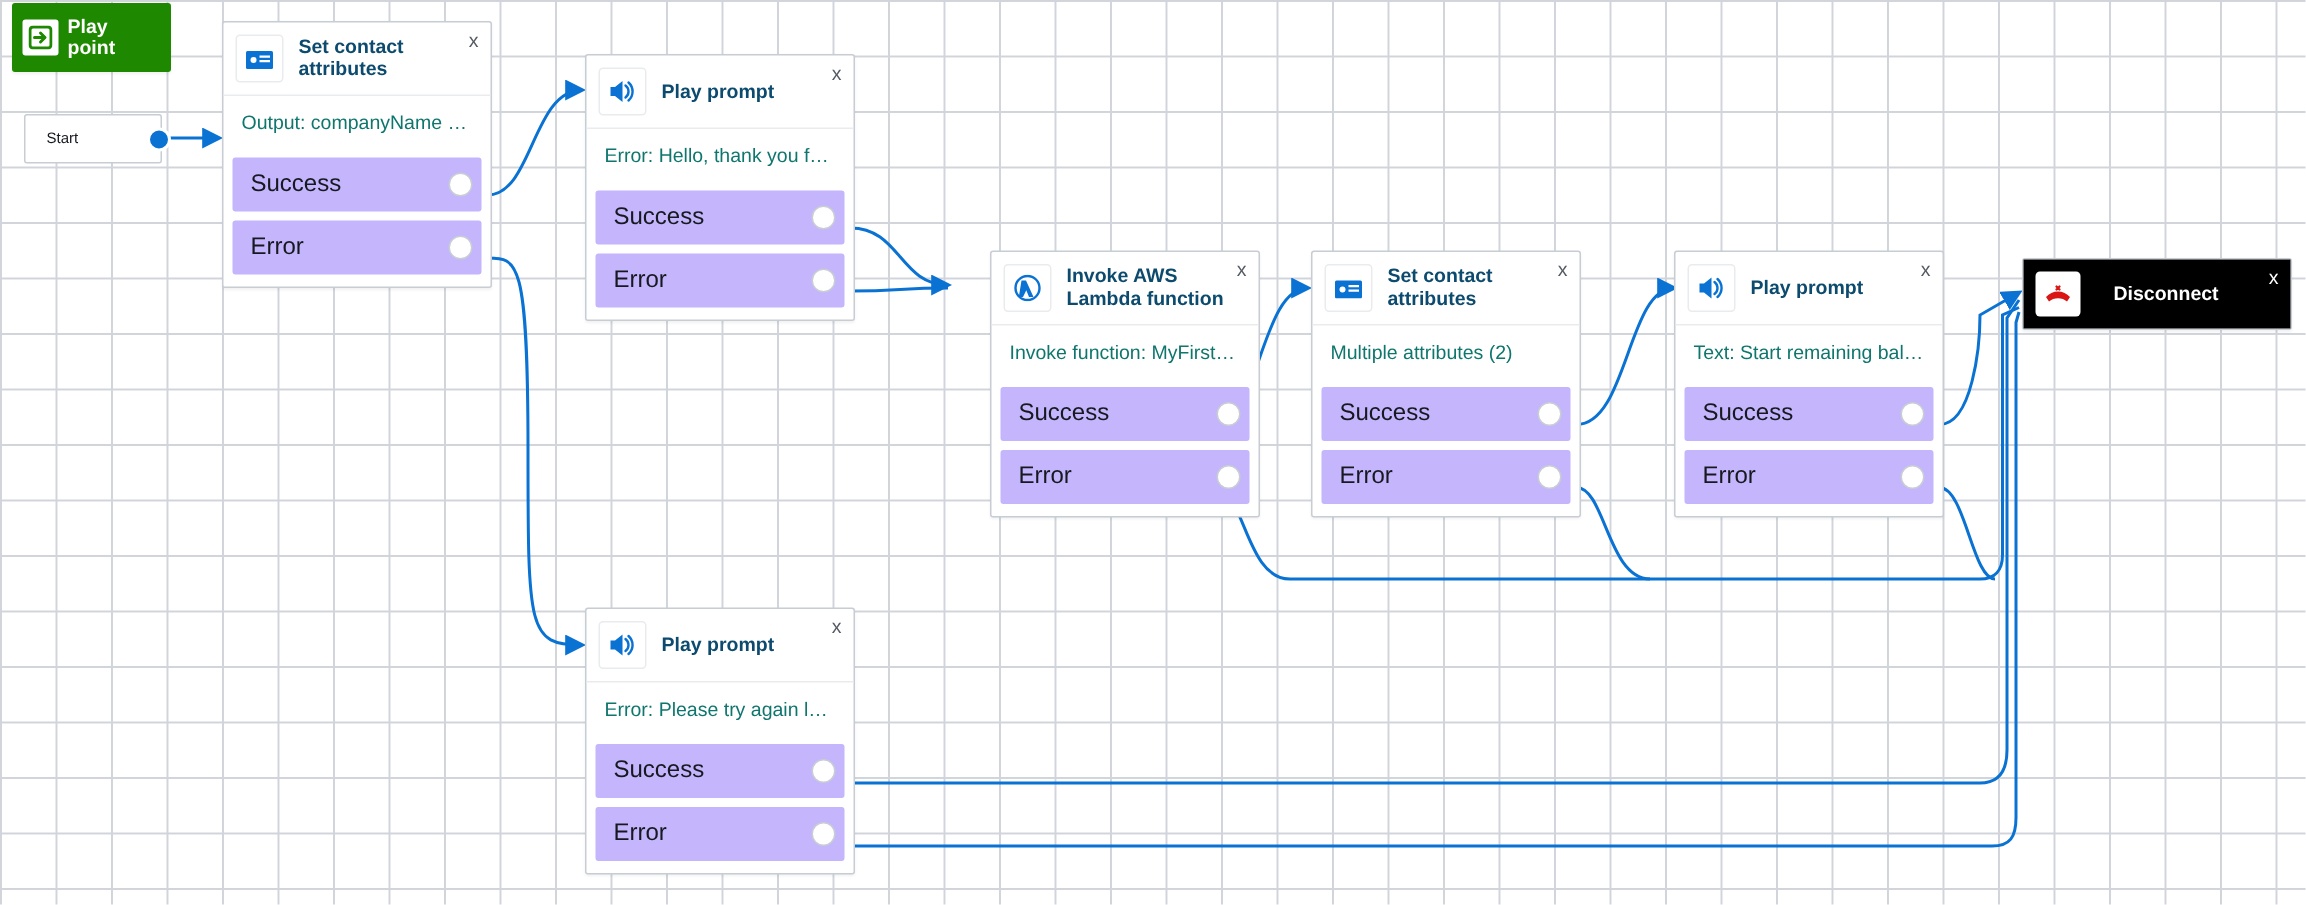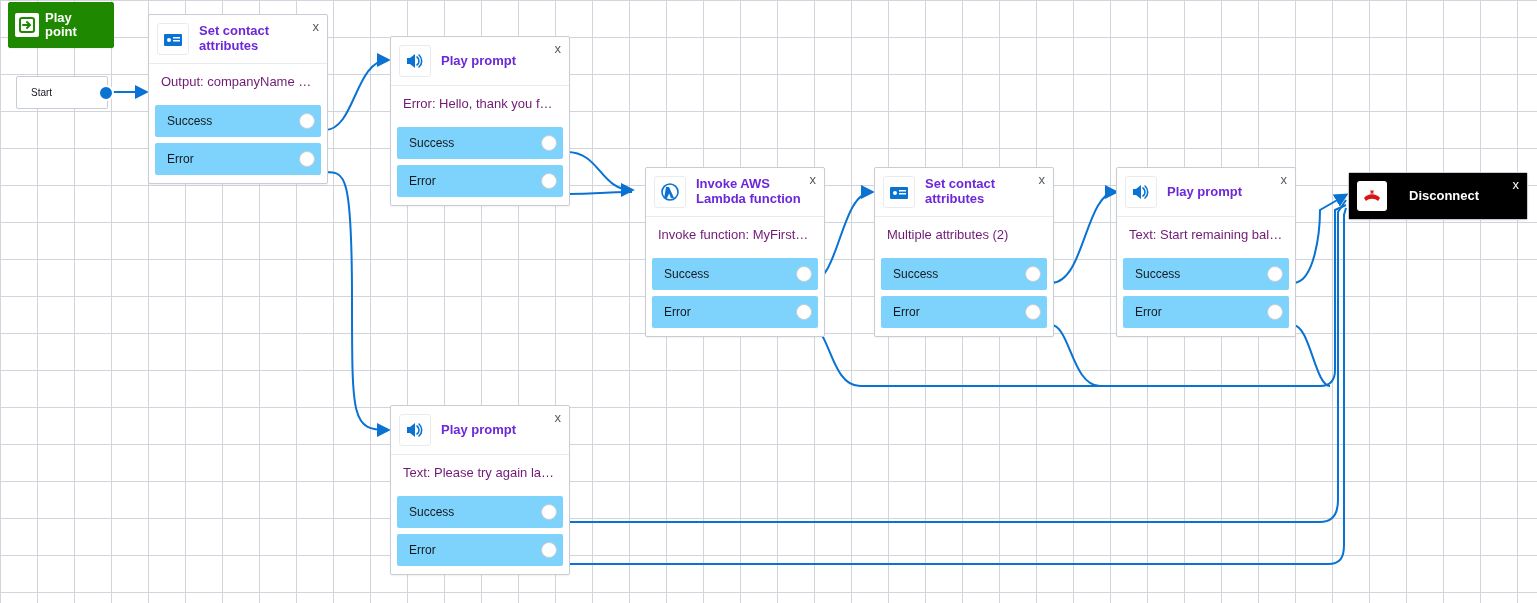--- a/index.html
+++ b/index.html
@@ -49,44 +49,44 @@
     display:flex;align-items:center;
     padding:8px 10px 8px 8px;
     border-bottom:1px solid #e9ebed;
     position:relative;
   }
   .node-head .icon-box{
     width:30px;height:30px;min-width:30px;
     background:#fff;border:1px solid #e9ebed;border-radius:3px;
     display:flex;align-items:center;justify-content:center;margin-right:10px;
   }
-  .node-head .title{color:#6d28d9;font-weight:700;line-height:1.15;}
+  .node-head .title{color:#0c4a6e;font-weight:700;line-height:1.15;}
   .node-head .close{
     position:absolute;top:4px;right:8px;
     font-family:Arial,sans-serif;font-size:13px;color:#545b64;cursor:pointer;
   }
   .block.disconnect .node-head{background:#000000;color:#fff;border-bottom:none;gap:12px;}
   .block.disconnect .node-head .title{color:#fff;}
   .block.disconnect .node-head .close{color:#fff;}
   .block.disconnect .node-head .icon-box{border:none;}
 
   .node-sub{
     padding:10px 12px;
-    color:#701a75;
+    color:#0f766e;
     font-size:13px;
     white-space:nowrap;overflow:hidden;text-overflow:ellipsis;
   }
   .branches{padding:0 6px 8px 6px;}
   .branch{
     position:relative;
-    background:#7dd3fc;
+    background:#c4b5fd;
     border-radius:2px;
     padding:9px 12px;
     margin-top:6px;
-    font-size:12px;
+    font-size:16px;
     color:#16191f;
   }
   .branch .port{
     position:absolute;right:6px;top:50%;transform:translateY(-50%);
     width:14px;height:14px;border-radius:50%;
     background:#fff;border:1px solid #c8cdd4;
   }
 </style>
 </head>
 <body>
@@ -188,21 +188,21 @@
         <span>Success</span>
         <span class="port"></span>
       </div>
       <div class="branch">
         <span>Error</span>
         <span class="port"></span>
       </div>
     </div>
   </div>
 
-  <div class="block" style="left:645px;top:167px;width:178px;">
+  <div class="block" style="left:660px;top:167px;width:178px;">
     <div class="node-head">
       <span class="icon-box">
         <svg width="18" height="18" viewBox="0 0 18 18">
             <circle cx="9" cy="9" r="8" fill="none" stroke="#0972d3" stroke-width="1.6"></circle>
             <path d="M5 4 H8 L13 15 H10 L8.2 10.5 L6 15 H3.2 Z" fill="#0972d3"></path>
           </svg>
       </span>
       <span class="title" style="max-width:110px;">Invoke AWS Lambda function</span>
       <span class="close">x</span>
     </div>
@@ -273,21 +273,21 @@
     <div class="node-head">
       <span class="icon-box">
         <svg width="18" height="16" viewBox="0 0 18 16">
             <path d="M1 5 H4 L9 1 V15 L4 11 H1 Z" fill="#0972d3"></path>
             <path d="M11 4 A5 5 0 0 1 11 12 M13 2 A8 8 0 0 1 13 14" fill="none" stroke="#0972d3" stroke-width="1.6" stroke-linecap="round"></path>
           </svg>
       </span>
       <span class="title">Play prompt</span>
       <span class="close">x</span>
     </div>
-    <div class="node-sub">Text: Please try again later.</div>
+    <div class="node-sub">Error: Please try again later.</div>
     <div class="branches">
       <div class="branch">
         <span>Success</span>
         <span class="port"></span>
       </div>
       <div class="branch">
         <span>Error</span>
         <span class="port"></span>
       </div>
     </div>

